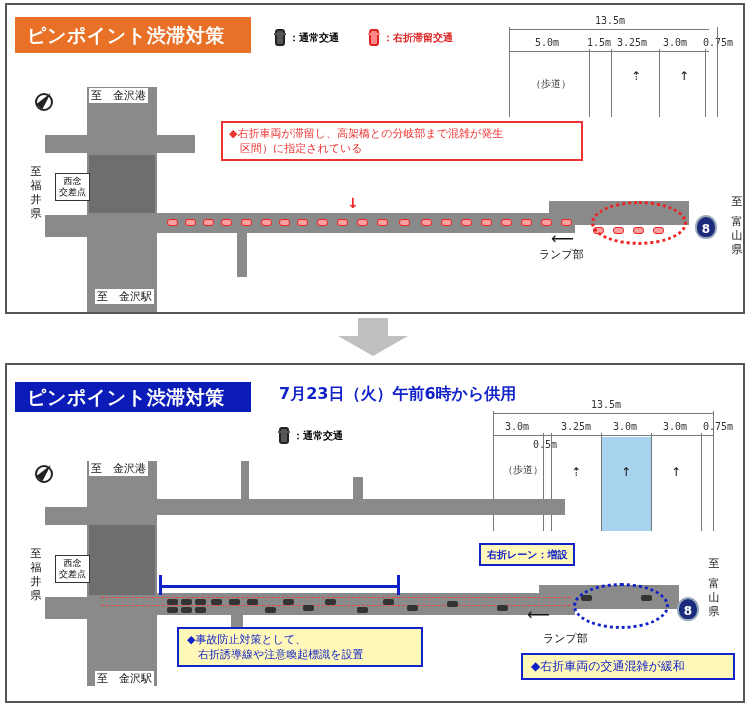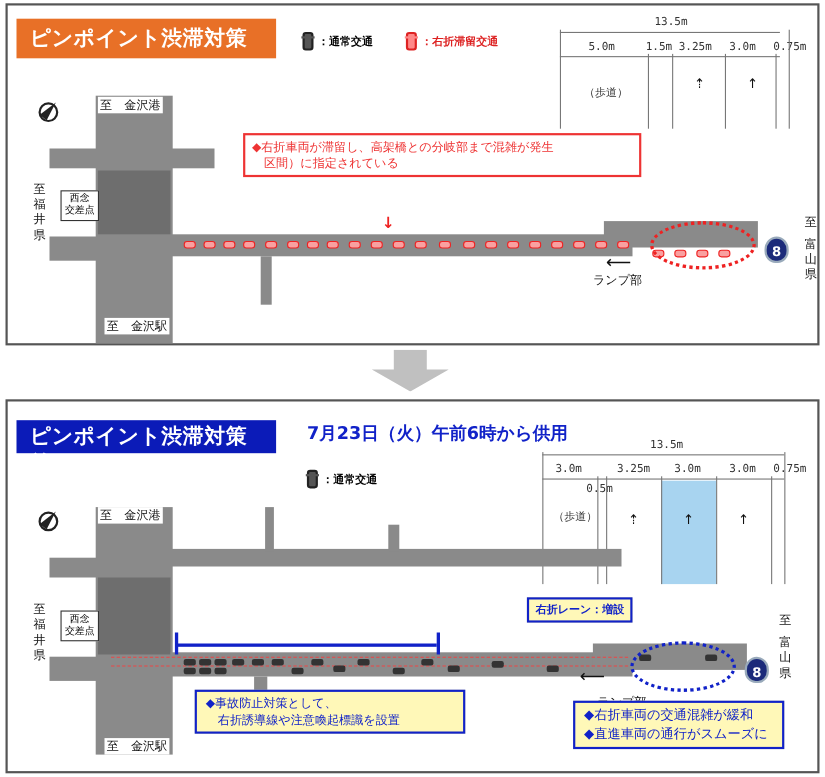--- a/index.html
+++ b/index.html
@@ -251,17 +251,16 @@
   <div class="arrowglyph" style="left:520px;top:240px;font-size:16px;">⟵</div>
 
   <div class="ellipse" style="left:566px;top:218px;width:96px;height:46px;border-color:#1122c8;"></div>
   <div class="route-shield" style="left:670px;top:232px;">8</div>
 
   <div class="yellowbox" style="left:170px;top:262px;width:246px;">
     <div>◆事故防止対策として、</div>
     <div>　右折誘導線や注意喚起標識を設置</div>
   </div>
 
-  <div class="yellowbox" style="left:514px;top:272px;width:192px;font-size:12px;line-height:17px;">
+  <div class="yellowbox" style="left:514px;top:288px;width:214px;font-size:12px;line-height:17px;">
     <div>◆右折車両の交通混雑が緩和</div>
-    <div>◆直進車両の通行がスムーズに</div>
   </div>
 </div>
 
 </body></html>

